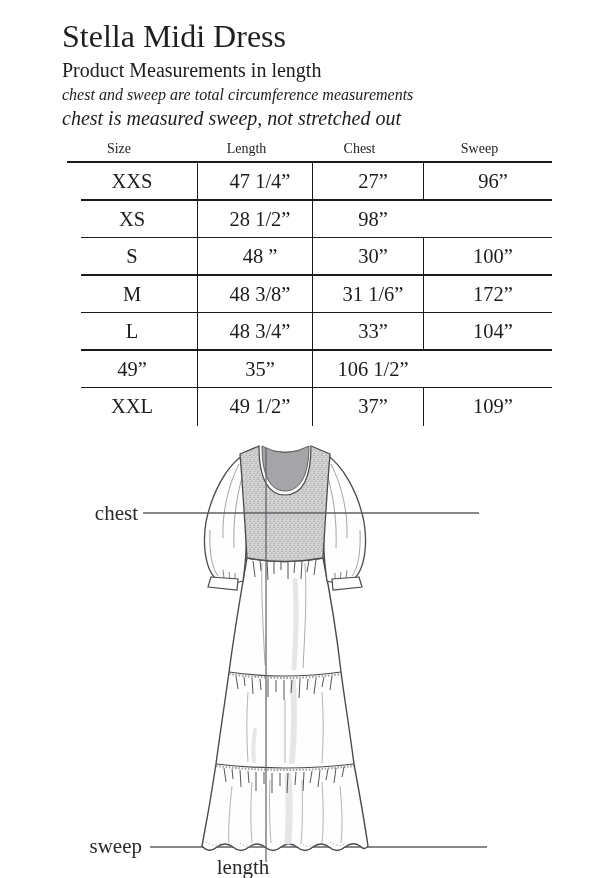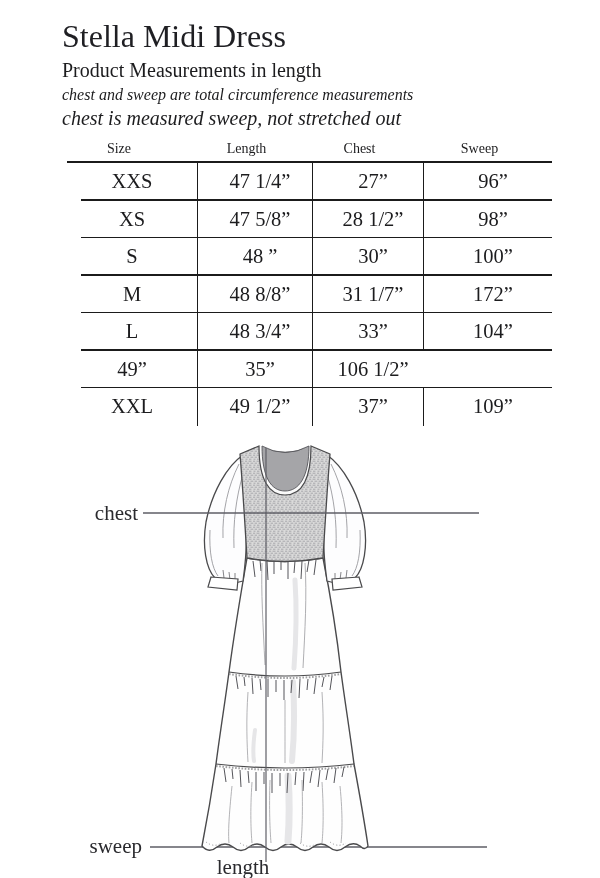--- a/index.html
+++ b/index.html
@@ -80,34 +80,33 @@
       <div class="th c4">Sweep</div>
     </div>
     <div class="trow">
       <div class="td">XXS</div>
       <div class="td">47 1/4”</div>
       <div class="td">27”</div>
       <div class="td">96”</div>
     </div>
     <div class="trow">
       <div class="td">XS</div>
-      <div class="td">47 5/8”</div>
       <div class="td">28 1/2”</div>
       <div class="td">98”</div>
     </div>
     <div class="trow">
       <div class="td">S</div>
       <div class="td">48 ”</div>
       <div class="td">30”</div>
       <div class="td">100”</div>
     </div>
     <div class="trow">
       <div class="td">M</div>
-      <div class="td">48 8/8”</div>
-      <div class="td">31 1/7”</div>
+      <div class="td">48 3/8”</div>
+      <div class="td">31 1/6”</div>
       <div class="td">172”</div>
     </div>
     <div class="trow">
       <div class="td">L</div>
       <div class="td">48 3/4”</div>
       <div class="td">33”</div>
       <div class="td">104”</div>
     </div>
     <div class="trow">
       <div class="td">49”</div>

